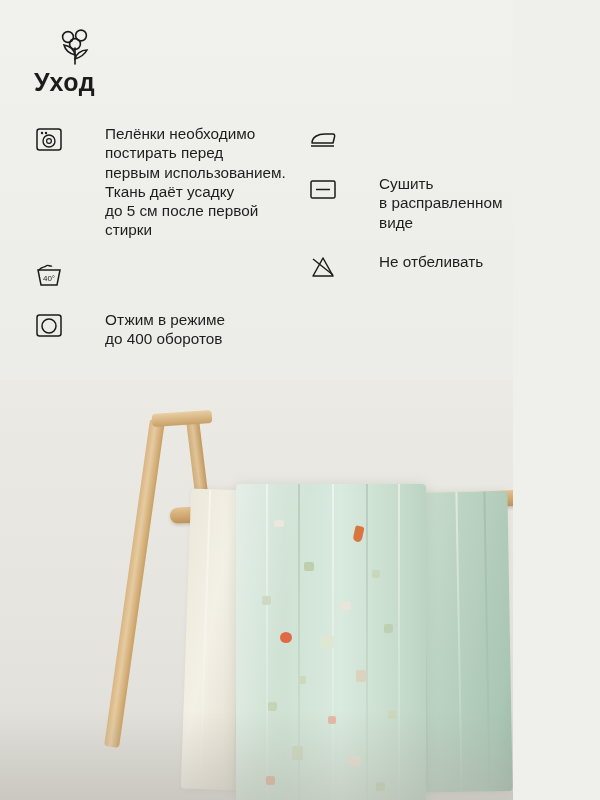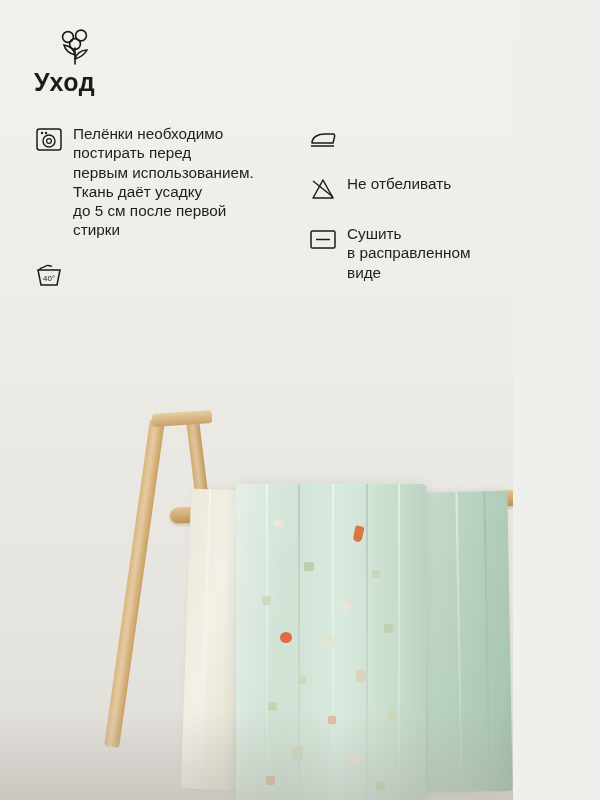--- a/index.html
+++ b/index.html
@@ -166,20 +166,21 @@
     display: flex;
     gap: 16px;
   }
   .col {
     width: 50%;
   }
   .care-item {
     display: flex;
     align-items: flex-start;
     margin-bottom: 19px;
+    gap: 32px;
   }
   .care-icon {
     width: 30px;
     min-width: 30px;
     height: 30px;
     margin-right: 9px;
     margin-top: 1px;
   }
   .care-text {
     font-size: 15.3px;
@@ -287,54 +288,64 @@
         <div class="care-item">
           <div class="care-icon">
             <svg viewBox="0 0 30 30" width="30" height="30">
               <path d="M4 10 L26 10 L23 25 L7 25 Z" fill="none" stroke="#1b1b1b" stroke-width="1.5"></path>
               <path d="M5 10 C8 6, 10 8, 12 6 C14 4, 16 7, 18 6" fill="none" stroke="#1b1b1b" stroke-width="1.4"></path>
               <text x="15" y="21" font-family="Liberation Sans, sans-serif" font-size="8" text-anchor="middle" fill="#1b1b1b">40°</text>
             </svg>
           </div>
         </div>
 
+        <div class="care-item">
+          <div class="care-icon">
+            <svg viewBox="0 0 30 30" width="30" height="30">
+              <rect x="3" y="5" width="24" height="21" rx="2.5" fill="none" stroke="#1b1b1b" stroke-width="1.5"></rect>
+              <circle cx="15" cy="16" r="7" fill="none" stroke="#1b1b1b" stroke-width="1.5"></circle>
+            </svg>
+          </div>
+          <div class="care-text">Отжим в режиме
+до 400 оборотов</div>
+        </div>
 
       </div>
 
       <div class="col">
 
         <div class="care-item">
           <div class="care-icon">
             <svg viewBox="0 0 30 30" width="30" height="30">
               <path d="M4 19 C4 13, 10 10, 17 10 L25 10 C26.5 10, 27 11.5, 26.5 13 L25 19 Z" fill="none" stroke="#1b1b1b" stroke-width="1.5" stroke-linejoin="round"></path>
               <line x1="3" y1="22" x2="26" y2="22" stroke="#1b1b1b" stroke-width="1.5"></line>
             </svg>
           </div>
-        </div>
-
-        <div class="care-item">
-          <div class="care-icon">
-            <svg viewBox="0 0 30 30" width="30" height="30">
-              <path d="M15 6 L25 24 L5 24 Z" fill="none" stroke="#1b1b1b" stroke-width="1.5" stroke-linejoin="round"></path>
-              <line x1="5" y1="7" x2="25" y2="23" stroke="#1b1b1b" stroke-width="1.5"></line>
-            </svg>
-          </div>
-          <div class="care-text">Не отбеливать</div>
         </div>
 
         <div class="care-item">
           <div class="care-icon">
             <svg viewBox="0 0 30 30" width="30" height="30">
               <rect x="3" y="7" width="24" height="17" rx="1.6" fill="none" stroke="#1b1b1b" stroke-width="1.5"></rect>
               <line x1="8" y1="15.5" x2="22" y2="15.5" stroke="#1b1b1b" stroke-width="1.5"></line>
             </svg>
           </div>
           <div class="care-text">Сушить
 в расправленном
 виде</div>
         </div>
 
+        <div class="care-item">
+          <div class="care-icon">
+            <svg viewBox="0 0 30 30" width="30" height="30">
+              <path d="M15 6 L25 24 L5 24 Z" fill="none" stroke="#1b1b1b" stroke-width="1.5" stroke-linejoin="round"></path>
+              <line x1="5" y1="7" x2="25" y2="23" stroke="#1b1b1b" stroke-width="1.5"></line>
+            </svg>
+          </div>
+          <div class="care-text">Не отбеливать</div>
+        </div>
+
       </div>
 
     </div>
   </div>
 
 </div>
 
 </body></html>

